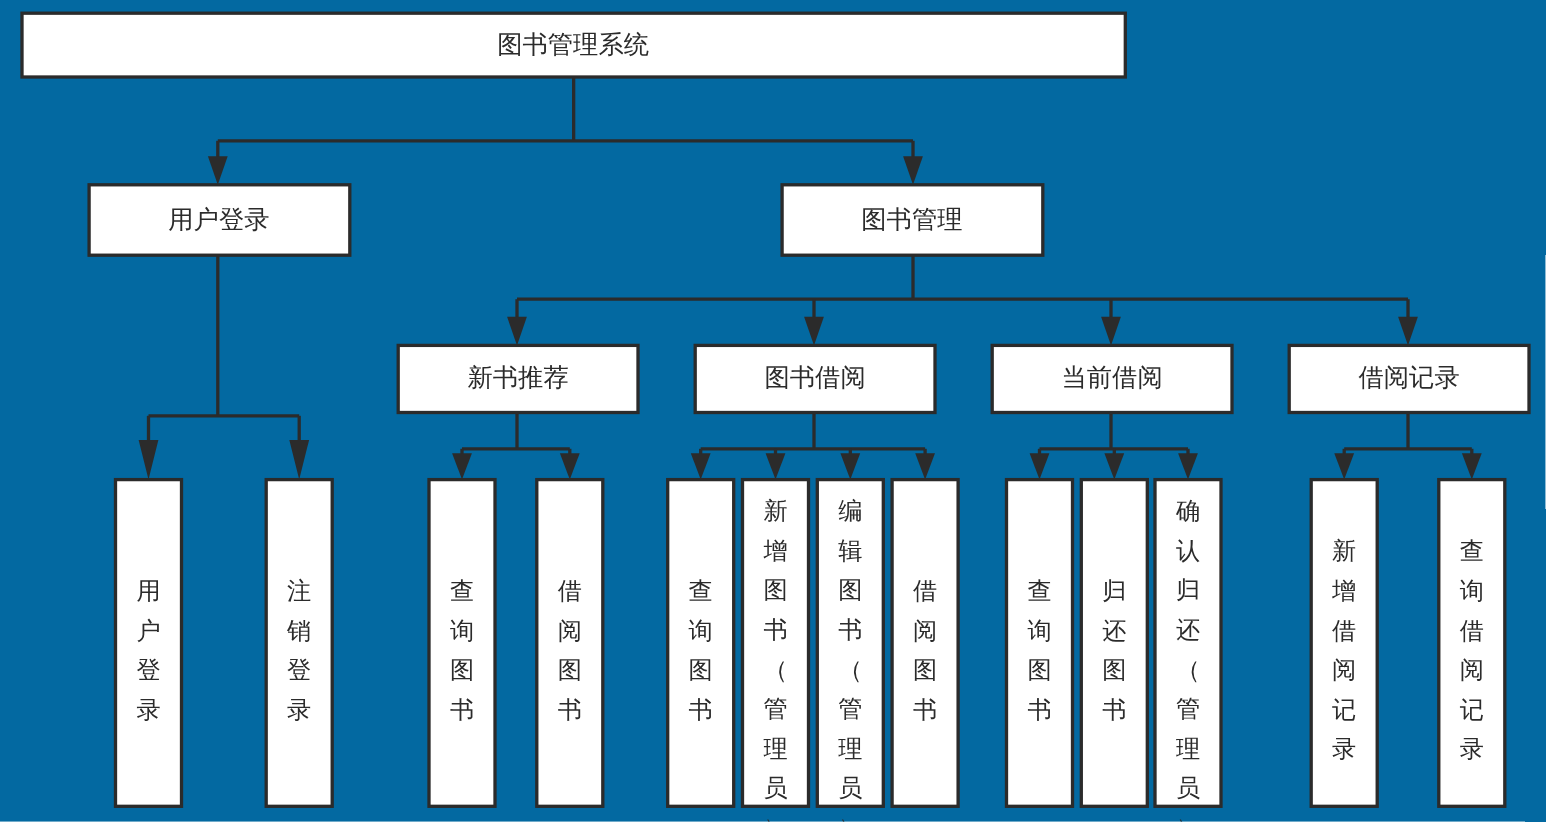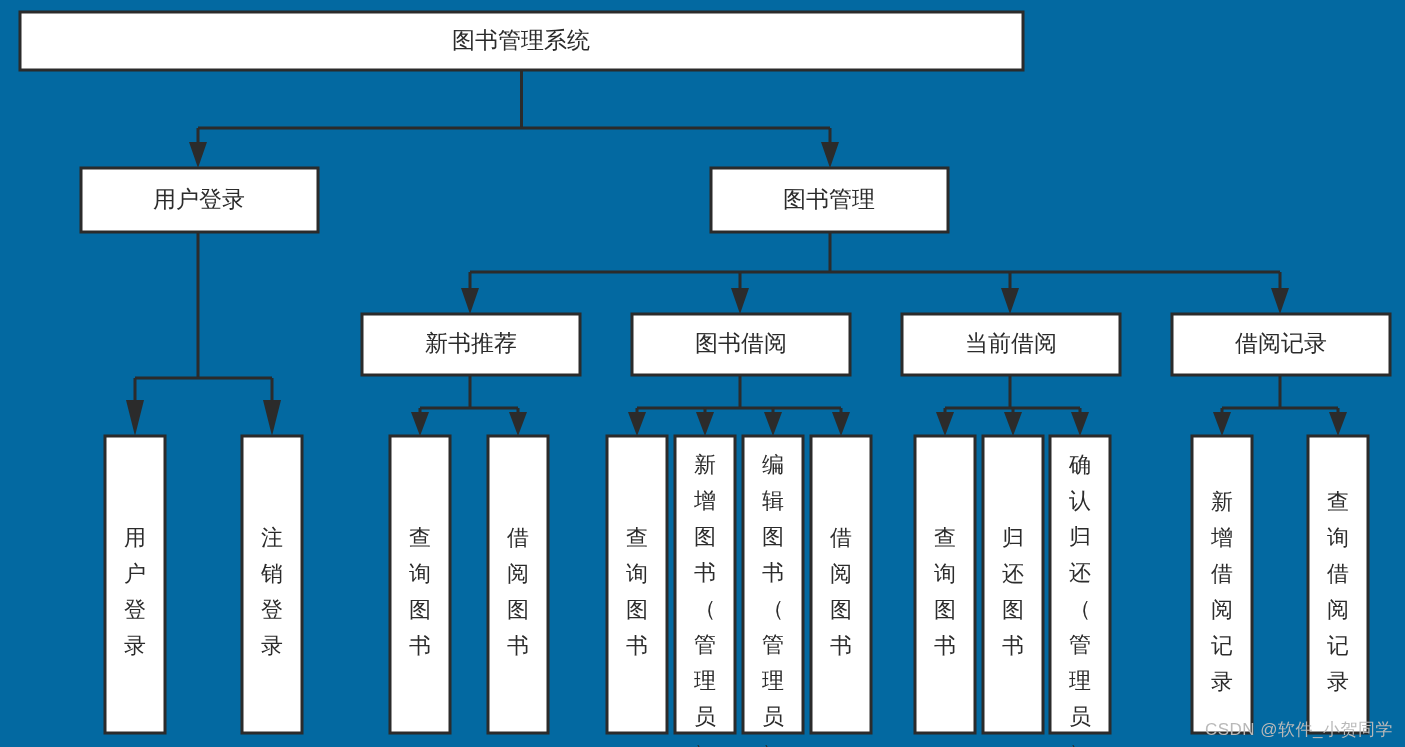--- a/index.html
+++ b/index.html
@@ -238,15 +238,14 @@
       <text class="node-label vertical" x="1222" y="448"><tspan x="1222" y="502.5" text-anchor="middle">新</tspan><tspan x="1222" y="538.5" text-anchor="middle">增</tspan><tspan x="1222" y="574.5" text-anchor="middle">借</tspan><tspan x="1222" y="610.5" text-anchor="middle">阅</tspan><tspan x="1222" y="646.5" text-anchor="middle">记</tspan><tspan x="1222" y="682.5" text-anchor="middle">录</tspan></text>
     </g>
 
     <g>
       <rect class="node-box" x="1308" y="436" width="60" height="297"></rect>
       <text class="node-label vertical" x="1338" y="448"><tspan x="1338" y="502.5" text-anchor="middle">查</tspan><tspan x="1338" y="538.5" text-anchor="middle">询</tspan><tspan x="1338" y="574.5" text-anchor="middle">借</tspan><tspan x="1338" y="610.5" text-anchor="middle">阅</tspan><tspan x="1338" y="646.5" text-anchor="middle">记</tspan><tspan x="1338" y="682.5" text-anchor="middle">录</tspan></text>
     </g>
 
   </svg>
 
-  <div class="watermark">CSDN @软件_小贺同学</div>
 
 </div>
 
 </body></html>

